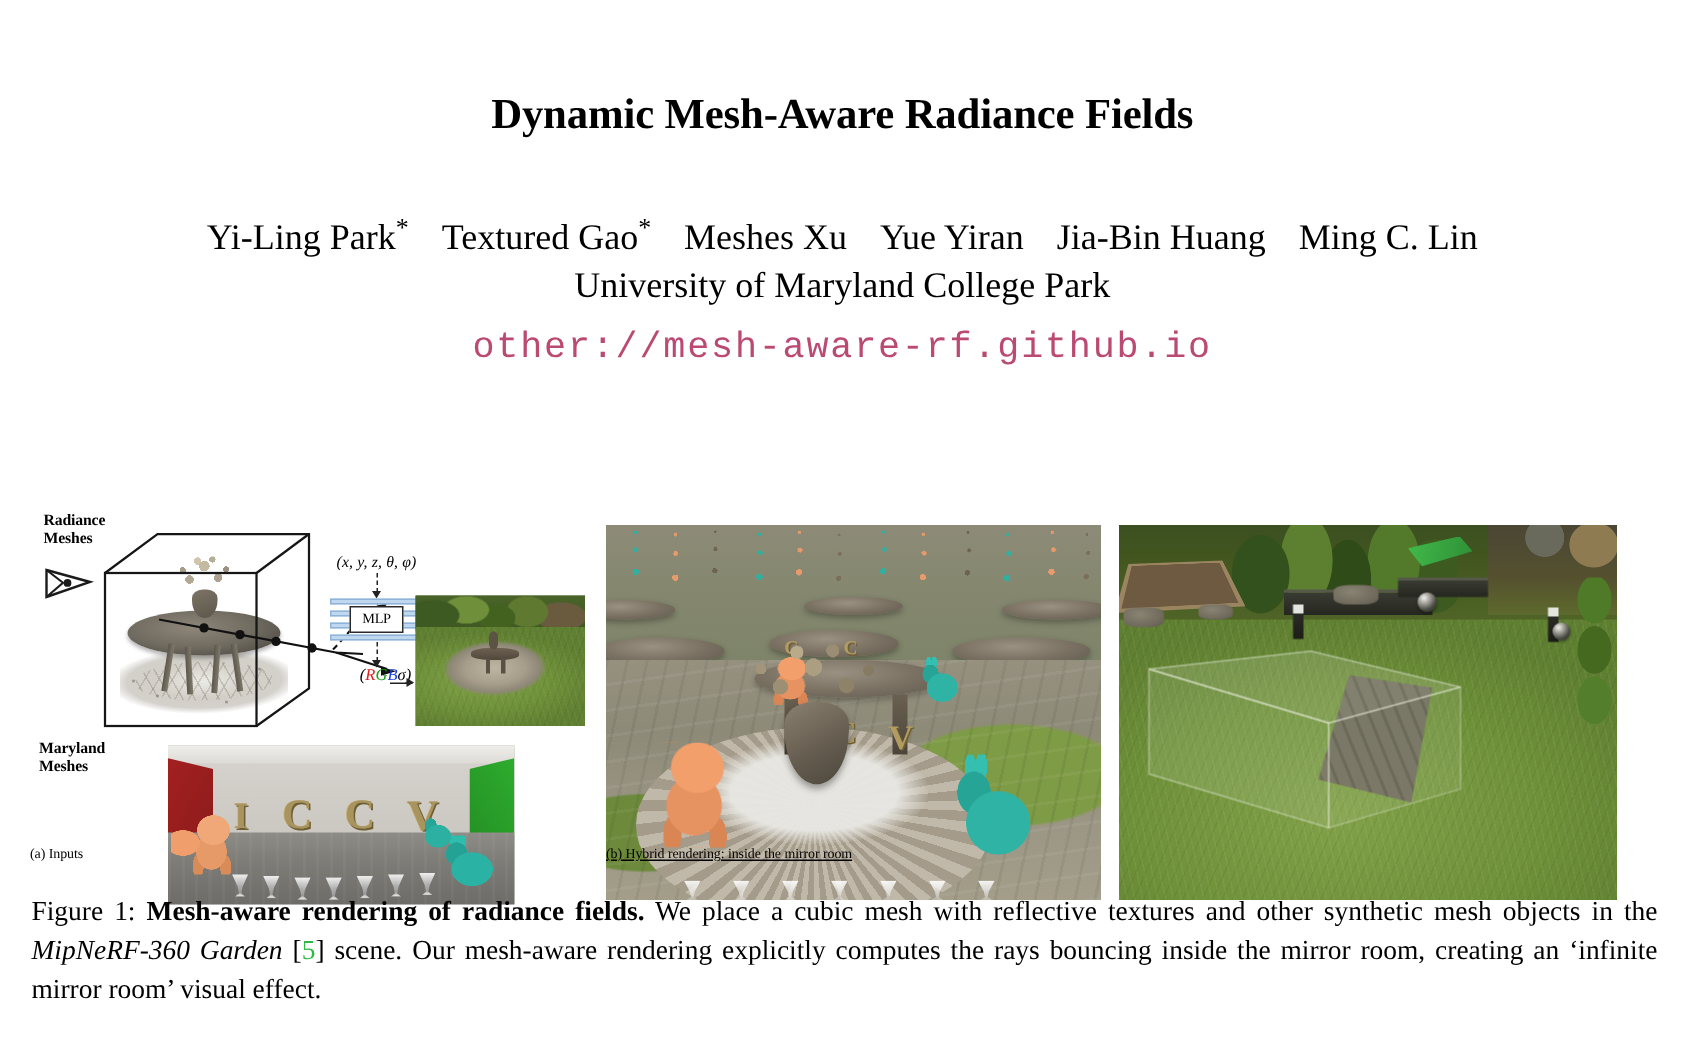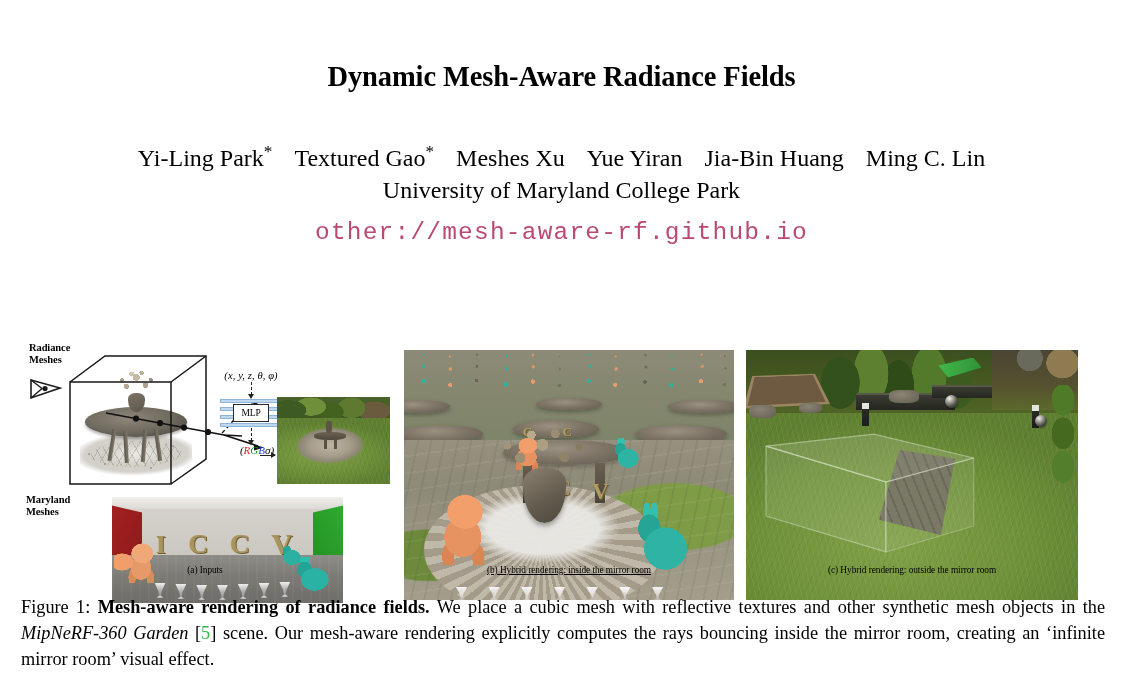--- a/index.html
+++ b/index.html
@@ -591,21 +591,21 @@
   }
 
   
   .subcaps {
     position: absolute;
     top: 565px; left: 20px; right: 20px; height: 16px;
   }
   .subcap {
     position: absolute;
     font-size: 9.3px;
-    text-align: center;
+    text-align: left;
     letter-spacing: -0.05px;
     white-space: nowrap;
   }
   .subcap-a { left: 0;     width: 370px; }
   .subcap-b { left: 384px; width: 330px; text-decoration: underline; }
   .subcap-c { left: 726px; width: 332px; }
 
   
   .caption {
     position: absolute;
@@ -818,16 +818,15 @@
       <path d="M10 16 L118 4 L218 28 L130 52 Z" fill="rgba(226,232,214,0.17)" stroke="rgba(238,242,228,0.42)" stroke-width="1.2"></path>
       <path d="M10 16 L10 86 L130 122 L130 52 Z" fill="rgba(214,226,198,0.14)" stroke="rgba(238,242,228,0.38)" stroke-width="1.2"></path>
       <path d="M130 52 L218 28 L218 96 L130 122 Z" fill="rgba(226,232,214,0.10)" stroke="rgba(238,242,228,0.30)" stroke-width="1.1"></path>
     </svg>
   </div>
 </div>
 
 <div class="subcaps">
   <div class="subcap subcap-a">(a) Inputs</div>
   <div class="subcap subcap-b">(b) Hybrid rendering: inside the mirror room</div>
-  <div class="subcap subcap-c">(c) Hybrid rendering: outside the mirror room</div>
 </div>
 
 <div class="caption"><span>Figure 1:</span> <b>Mesh-aware rendering of radiance fields.</b><span> We place a cubic mesh with reflective textures and other synthetic mesh objects in the </span><i>MipNeRF-360 Garden</i><span> [</span><span class="cite">5</span><span>] </span><span>scene. Our mesh-aware rendering explicitly computes the rays bouncing inside the mirror room, creating an ‘infinite mirror room’ visual effect.</span></div>
 
 </body></html>

